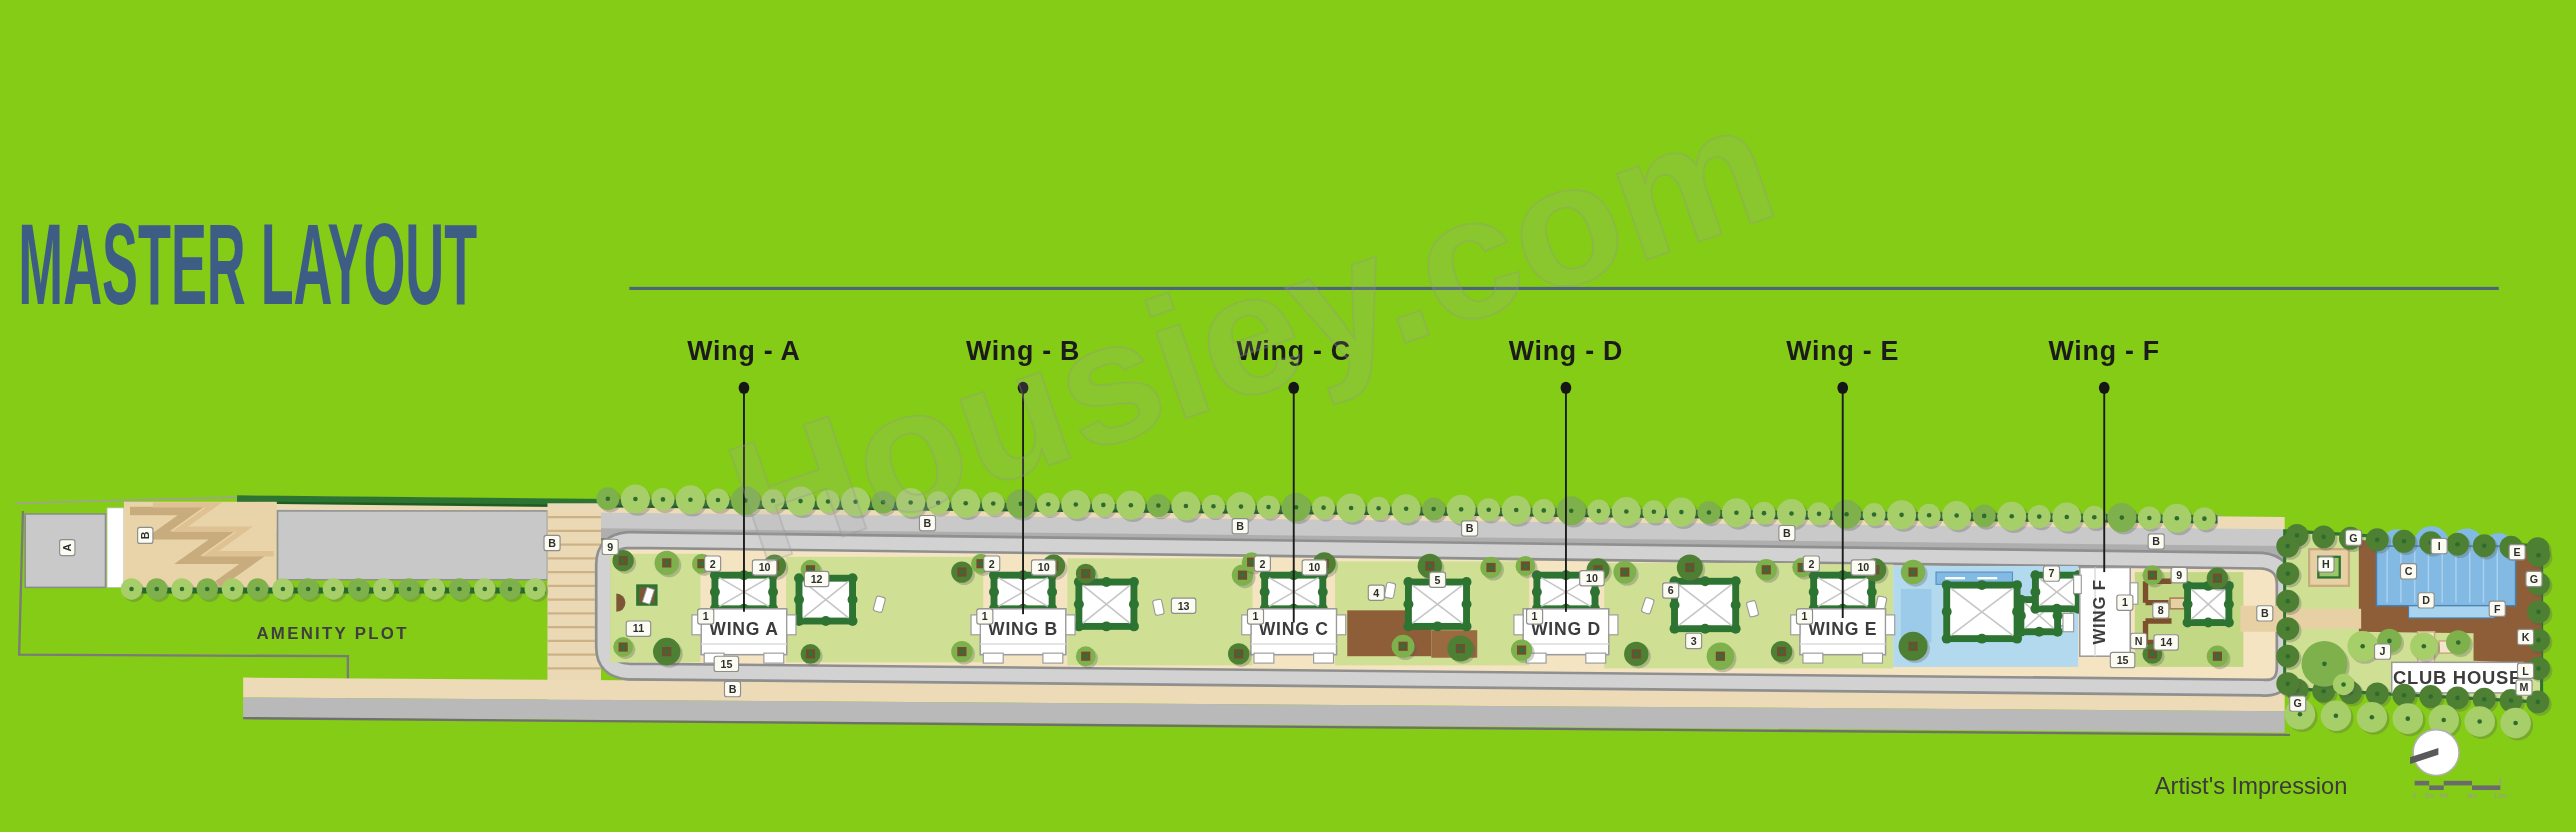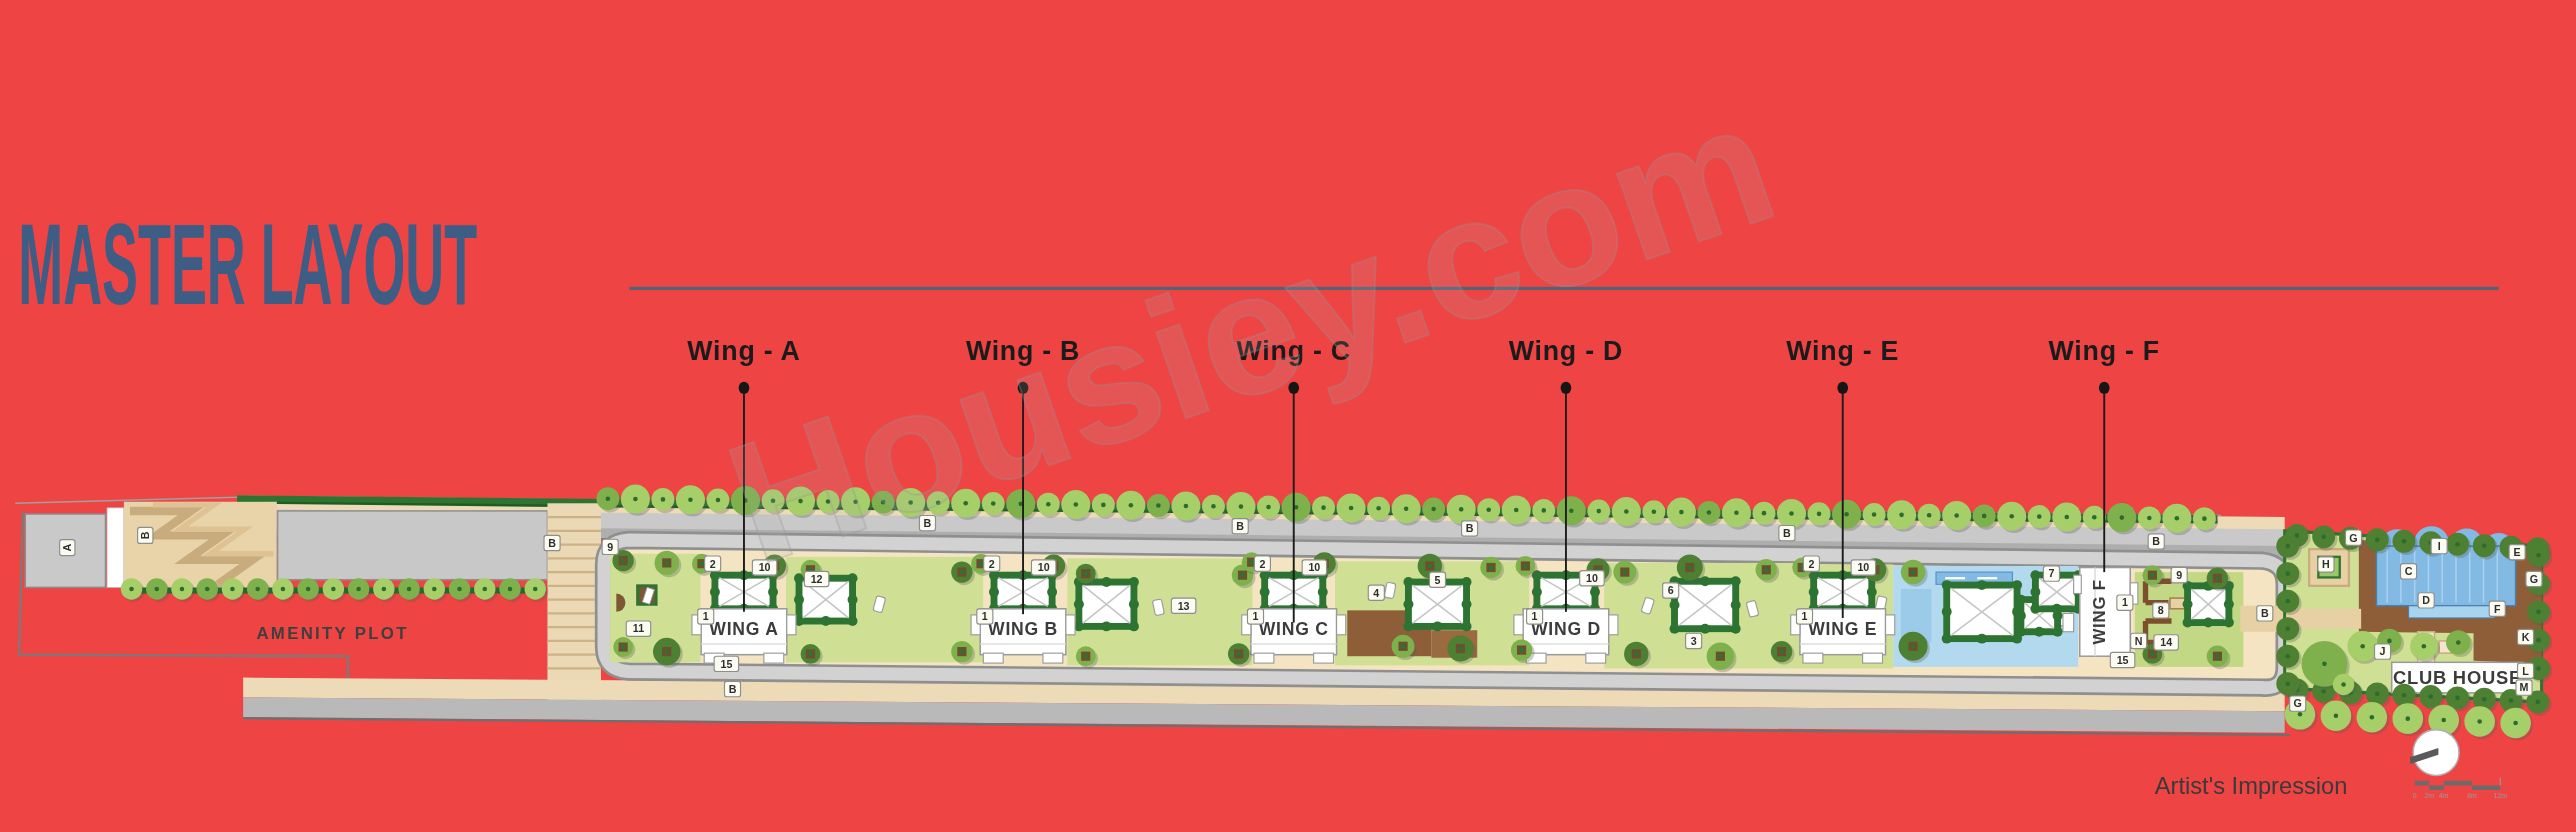--- a/index.html
+++ b/index.html
@@ -1,16 +1,16 @@
 <!DOCTYPE html>
 <html style="font-size:12.2px"><head>
 <meta charset="utf-8">
 <style>
   html,body{margin:0;padding:0;background:#fff;}
-  #page{position:relative;width:2576px;height:833px;background:#ef4444;overflow:hidden;
+  #page{position:relative;width:2576px;height:833px;background:#84cc16;overflow:hidden;
         font-family:"Liberation Sans",sans-serif;}
   svg text{font-family:"Liberation Sans",sans-serif;}
   .badge-text{font-weight:bold;fill:#2e2e2e;}
 </style>
 </head>
 <body>
 
 <div id="page">
 <svg id="plan" width="2576" height="833" viewBox="0 0 3369 1089">
 

